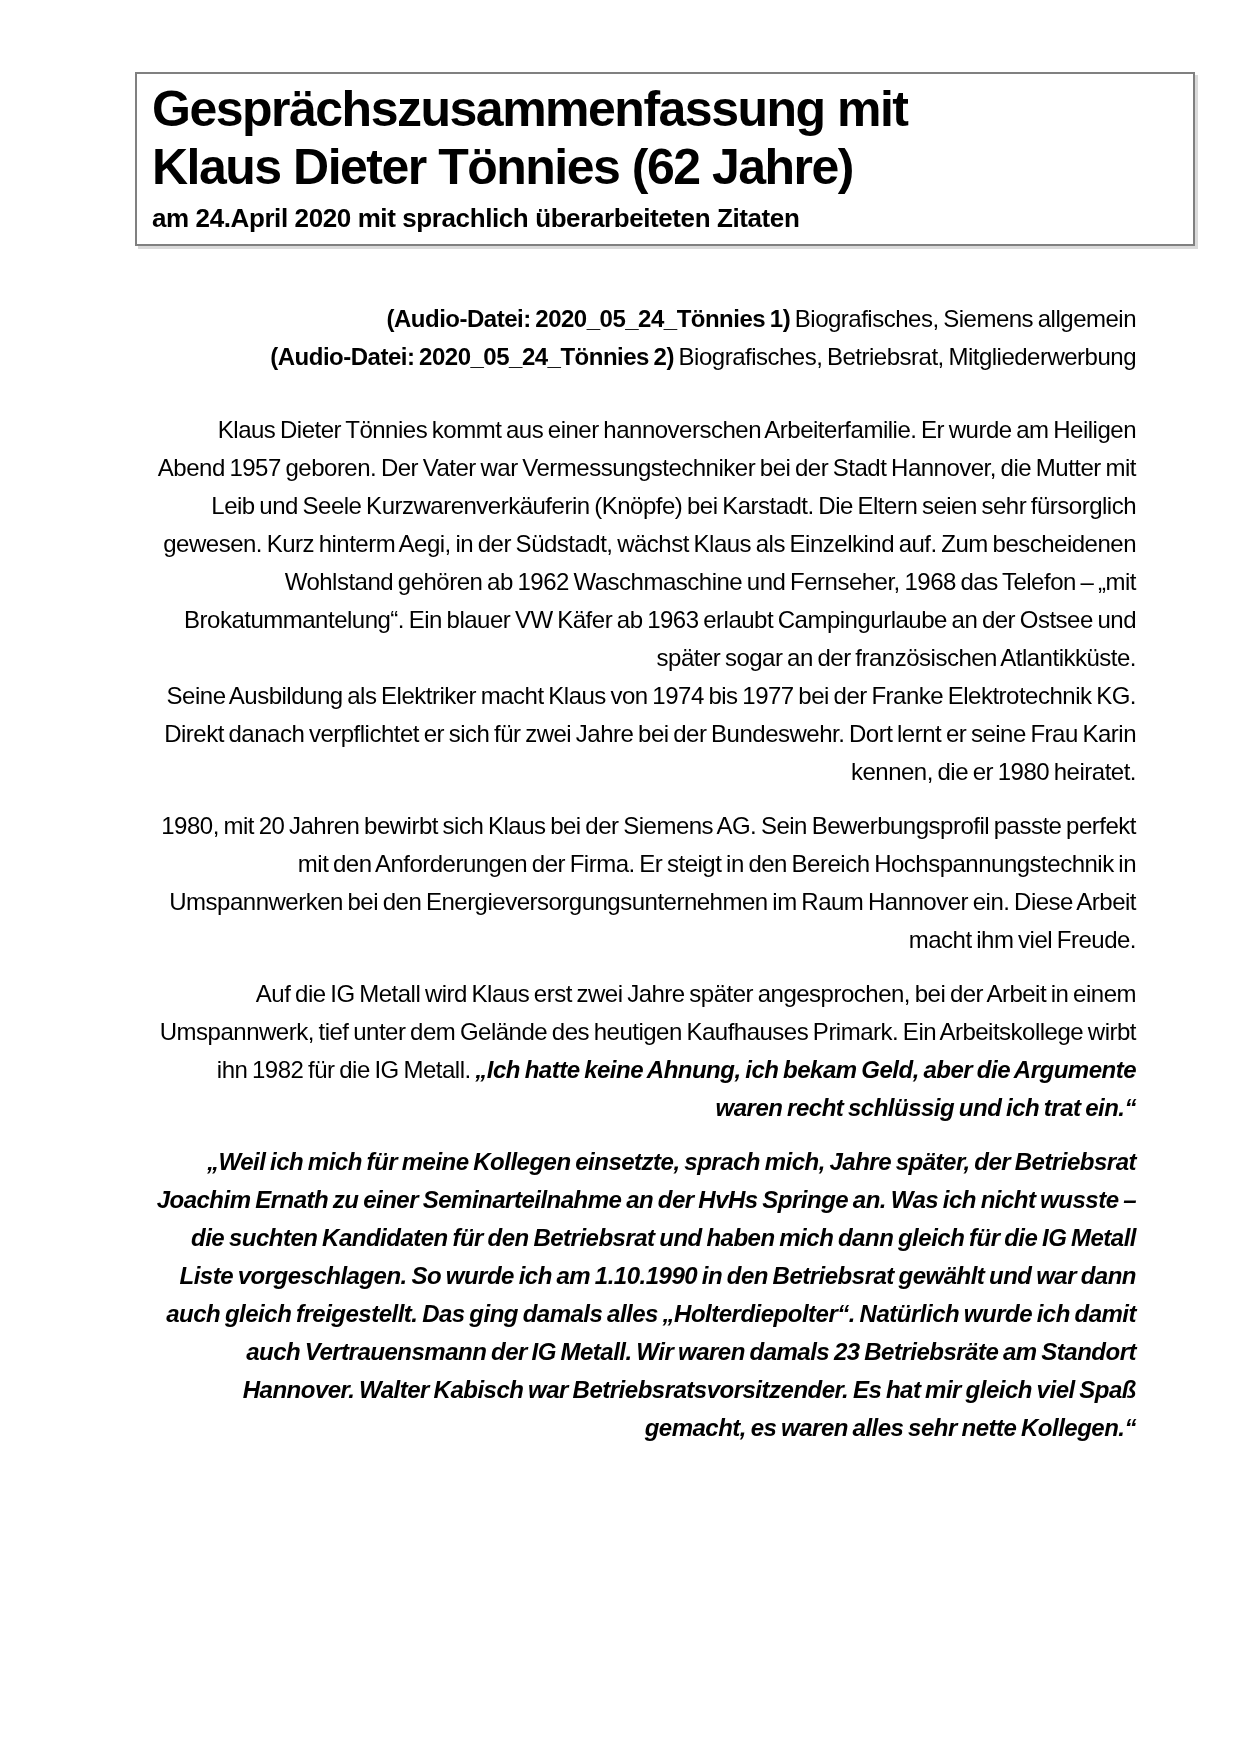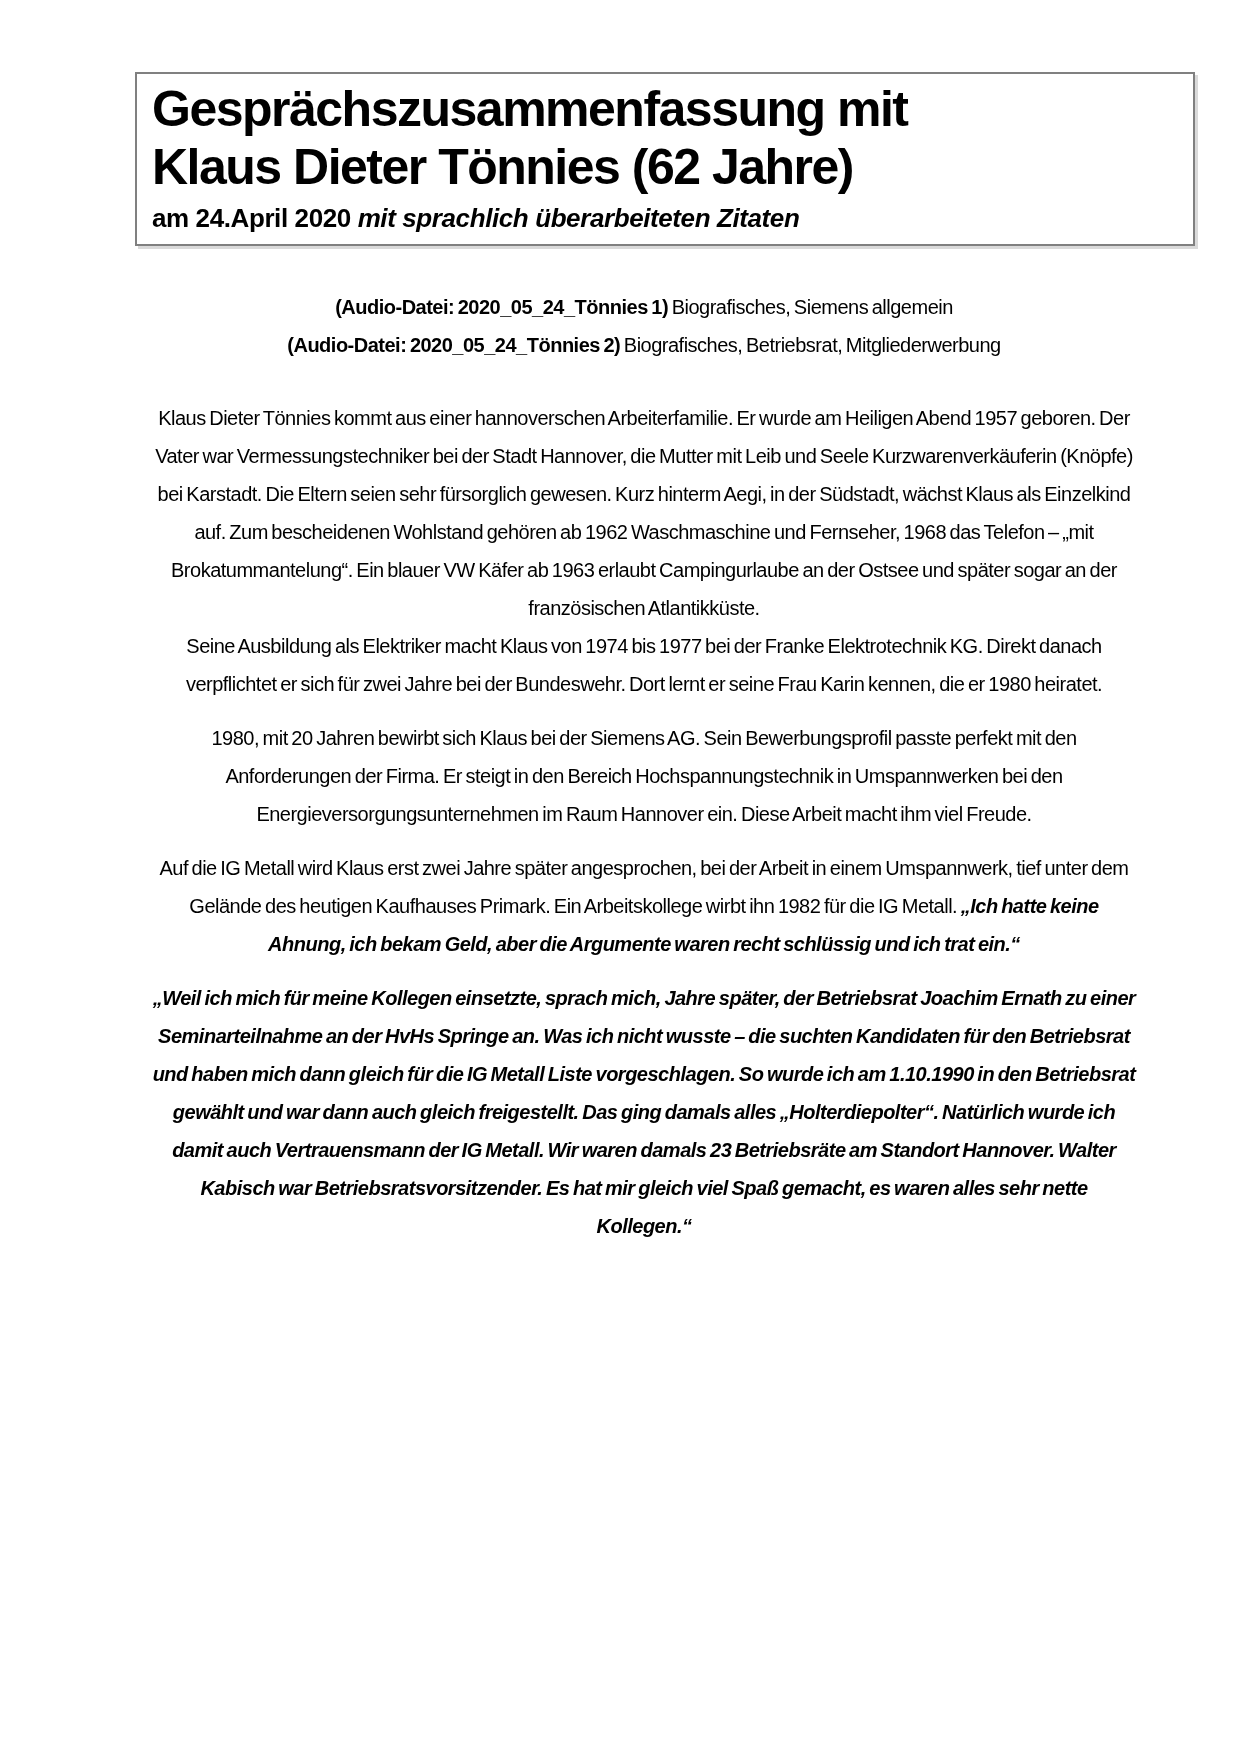--- a/index.html
+++ b/index.html
@@ -30,36 +30,36 @@
     letter-spacing: -1.5px;
     white-space: nowrap;
   }
   .subtitle {
     margin-top: 6px;
     font-size: 26px;
     font-weight: bold;
     line-height: 32px;
     letter-spacing: -0.4px;
   }
-  .subtitle .it { font-style: italic; }
+  .subtitle .it { }
   .partner {
     margin-top: 16px;
     font-size: 26px;
     font-weight: bold;
     line-height: 32px;
     letter-spacing: -0.4px;
   }
   .content {
-    margin-top: 42px;
+    margin-top: 54px;
     width: 984px;
-    font-size: 20px;
+    font-size: 24px;
     line-height: 38px;
     letter-spacing: -0.5px;
     word-spacing: -1.5px;
-    text-align: center;
+    text-align: right;
   }
   .para { margin: 0 0 16px 0; }
   .para.gap-large { margin-bottom: 35px; }
   .b  { font-weight: bold; }
   .bi { font-weight: bold; font-style: italic; }
 </style>
 </head>
 <body>
 
 <div class="page">

